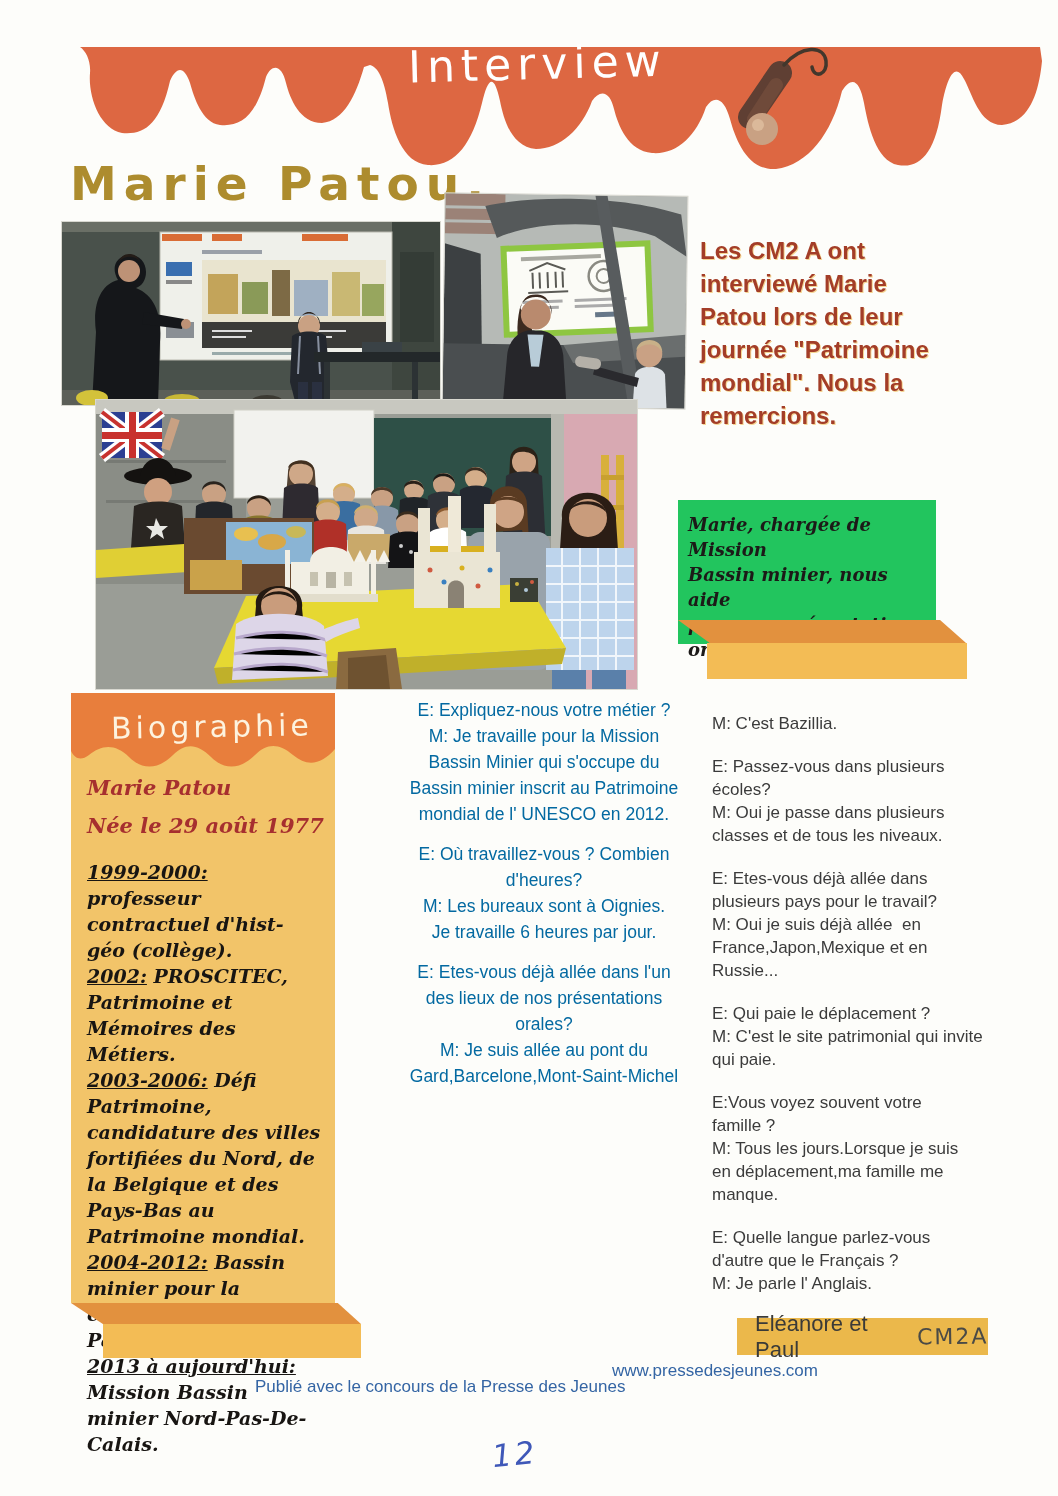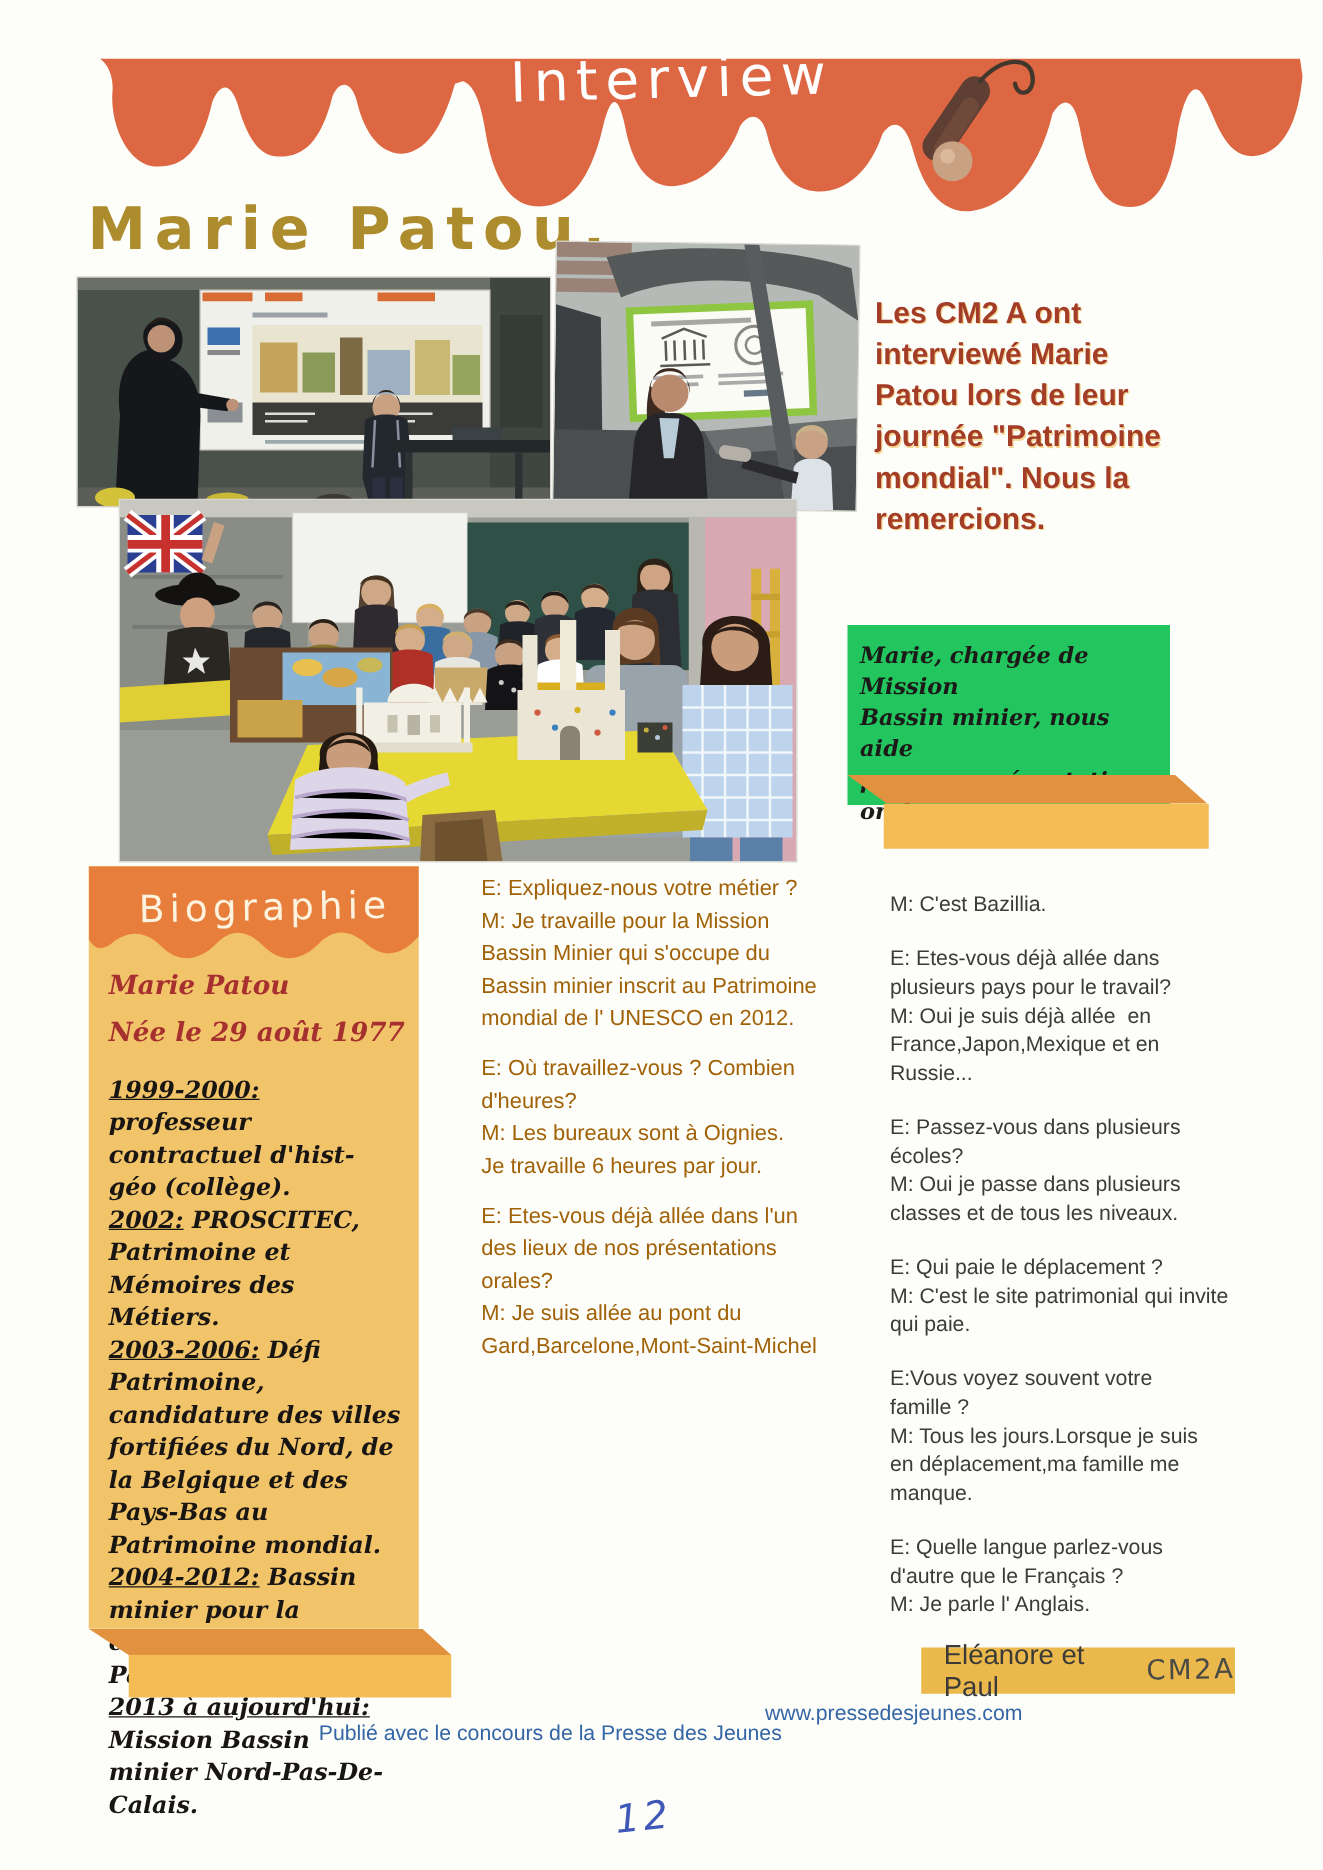--- a/index.html
+++ b/index.html
@@ -42,21 +42,21 @@
   .bio-bottom{left:103px;top:1324px;width:258px;height:34px;background:#f3bc55;}
   .bio-header-text{left:40px;top:16px;font-family:"DejaVu Sans",sans-serif;font-size:30px;
                    color:#fdf3df;letter-spacing:4px;transform:rotate(-1deg);}
   .bio-name{left:16px;top:76px;font-family:"DejaVu Serif",serif;font-style:italic;font-weight:bold;
             font-size:21px;line-height:38px;color:#a62f2f;}
   .bio-entries{left:16px;top:166px;width:234px;font-family:"DejaVu Serif",serif;font-style:italic;
                font-weight:bold;font-size:19px;line-height:26px;color:#181512;}
   .bio-date{text-decoration:underline;}
 
   
-  .col1{left:385px;top:697px;width:318px;font-size:17.5px;line-height:26px;color:#a16207;}
+  .col1{left:385px;top:697px;width:318px;font-size:17.5px;line-height:26px;color:#0369a1;text-align:center;}
   .col2{left:700px;top:712px;width:332px;font-size:17px;line-height:23px;color:#3b3b3b;}
   .qa{margin:0 0 14px 0;white-space:pre-wrap;}
   .col2 .qa{margin-bottom:20px;margin-left:12px;}
 
   
   .authors{left:737px;top:1318px;width:251px;height:37px;background:#ebb84b;display:flex;
            align-items:center;justify-content:center;gap:10px;}
   .authors-names{font-size:22px;color:#3a3a38;margin-left:18px;}
   .authors-class{font-family:"DejaVu Sans",sans-serif;font-size:22px;color:#4a4a46;
                  letter-spacing:2px;transform:rotate(-1deg);}
@@ -414,29 +414,29 @@
 Je travaille 6 heures par jour.</p>
     <p class="qa">E: Etes-vous déjà allée dans l'un
 des lieux de nos présentations
 orales?
 M: Je suis allée au pont du
 Gard,Barcelone,Mont-Saint-Michel</p>
   </div>
 
   <div class="abs col2">
     <p class="qa">M: C'est Bazillia.</p>
+    <p class="qa">E: Passez-vous dans plusieurs
+écoles?
+M: Oui je passe dans plusieurs
+classes et de tous les niveaux.</p>
     <p class="qa">E: Etes-vous déjà allée dans
 plusieurs pays pour le travail?
 M: Oui je suis déjà allée  en
 France,Japon,Mexique et en
 Russie...</p>
-    <p class="qa">E: Passez-vous dans plusieurs
-écoles?
-M: Oui je passe dans plusieurs
-classes et de tous les niveaux.</p>
     <p class="qa">E: Qui paie le déplacement ?
 M: C'est le site patrimonial qui invite
 qui paie.</p>
     <p class="qa">E:Vous voyez souvent votre
 famille ?
 M: Tous les jours.Lorsque je suis
 en déplacement,ma famille me
 manque.</p>
     <p class="qa">E: Quelle langue parlez-vous
 d'autre que le Français ?

